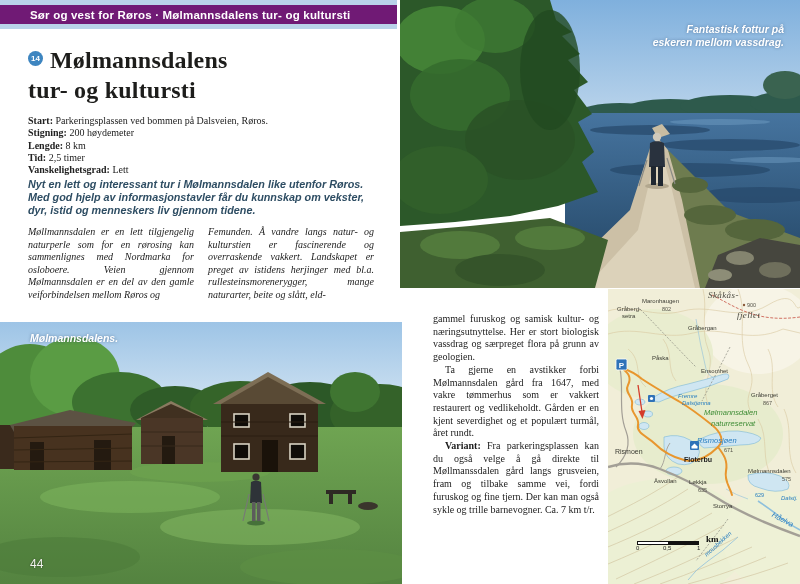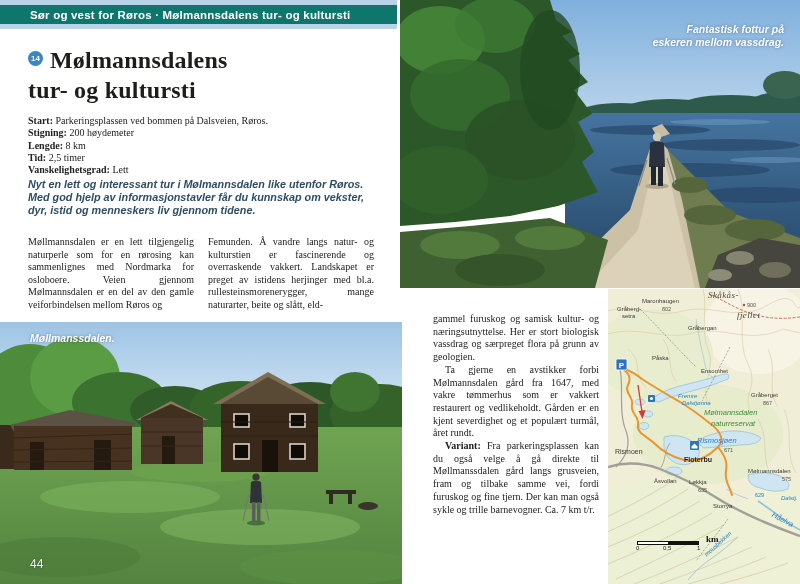--- a/index.html
+++ b/index.html
@@ -2,38 +2,38 @@
 <html><head>
 <meta charset="utf-8">
 <style>
   * { margin:0; padding:0; box-sizing:border-box; }
   html,body { width:800px; height:584px; }
   body { font-family:"Liberation Serif", serif; background:#fff; }
   .page { position:relative; width:800px; height:584px; background:#fff; overflow:hidden; }
 
   
   .topbar { position:absolute; top:0; left:0; width:397px; height:29px; background:#b9d3e9; }
-  .topbar .bar { position:absolute; top:5px; left:0; right:0; height:19px; background:#0f766e;
+  .topbar .bar { position:absolute; top:5px; left:0; right:0; height:19px; background:#701a75;
                  display:flex; align-items:center; padding-left:30px; }
   .topbar .bar span { color:#fff; font-family:"Liberation Sans",sans-serif; font-weight:bold;
                       font-size:11.5px; letter-spacing:.2px; white-space:nowrap; }
 
   
   .article { position:absolute; top:29px; left:28px; width:346px; }
   .title-row { margin-top:16px; position:relative; padding-left:22px; }
   .badge { position:absolute; left:0; top:6px; width:15px; height:15px; border-radius:50%;
            background:#3d85c0; color:#fff; font-family:"Liberation Sans",sans-serif;
            font-size:8px; font-weight:bold; display:flex; align-items:center; justify-content:center; }
   h1 { font-size:24px; line-height:30px; color:#1d1d1b; font-weight:bold; letter-spacing:.2px; }
   h1 .l2 { display:block; margin-left:-22px; }
   .facts { margin-top:10px; font-size:10px; line-height:12.3px; color:#222; }
   .facts b { font-weight:bold; }
   .intro { margin-top:2px; font-family:"Liberation Sans",sans-serif; font-weight:bold; font-style:italic;
            color:#2e4d63; font-size:10.8px; line-height:13px; width:340px; }
-  .cols { margin-top:19px; display:flex; gap:14px; }
+  .cols { margin-top:9px; display:flex; gap:14px;font-style:italic; }
   .col { width:166px; font-size:10px; line-height:12.4px; text-align:justify; color:#1b1b1b; }
 
   
   figure { position:absolute; }
   .photo-main { top:0; left:400px; width:400px; height:288px; }
   .photo-farm { top:322px; left:0; width:402px; height:262px; }
   figure svg { display:block; width:100%; height:100%; }
   .caption { position:absolute; font-family:"Liberation Sans",sans-serif; font-weight:bold; font-style:italic;
              color:#fff; font-size:10.5px; line-height:13px; text-shadow:0 0 3px rgba(40,70,110,.55); }
   .cap-main { top:23px; right:16px; text-align:right; }
@@ -263,21 +263,21 @@
       <g>
         <ellipse cx="256" cy="201" rx="9" ry="2.5" fill="#46713a"></ellipse>
         <line x1="249" y1="172" x2="243" y2="199" stroke="#777" stroke-width="1.1"></line>
         <line x1="263" y1="172" x2="269" y2="199" stroke="#777" stroke-width="1.1"></line>
         <path d="M251,160 Q256,157 261,160 L262,181 L250,181 Z" fill="#2e3338"></path>
         <rect x="252" y="180" width="3.5" height="19" fill="#5c5c5c"></rect>
         <rect x="257" y="180" width="3.5" height="19" fill="#5c5c5c"></rect>
         <circle cx="256" cy="155" r="3.6" fill="#3a3632"></circle>
       </g>
     </svg>
-    <figcaption class="caption cap-farm">Møllmanssdalen.</figcaption>
+    <figcaption class="caption cap-farm">Mølmannsdalens.</figcaption>
     <div class="pagenum">44</div>
   </figure>
 
   <section class="cont">
     <p class="first">gammel furuskog og samisk kultur- og næringsutnyttelse. Her er stort biologisk vassdrag og særpreget flora på grunn av geologien.</p>
     <p>Ta gjerne en avstikker forbi Mølmannsdalen gård fra 1647, med vakre tømmerhus som er vakkert restaurert og vedlikeholdt. Gården er en kjent severdighet og et populært turmål, året rundt.</p>
     <p><b>Variant:</b><span> Fra parkeringsplassen kan du også velge å gå direkte til Møllmanssdalen gård langs grusveien, fram og tilbake samme vei, fordi furuskog og fine tjern. Der kan man også sykle og trille barnevogner. Ca. 7 km t/r.</span></p>
   </section>
 
   <figure class="map">

